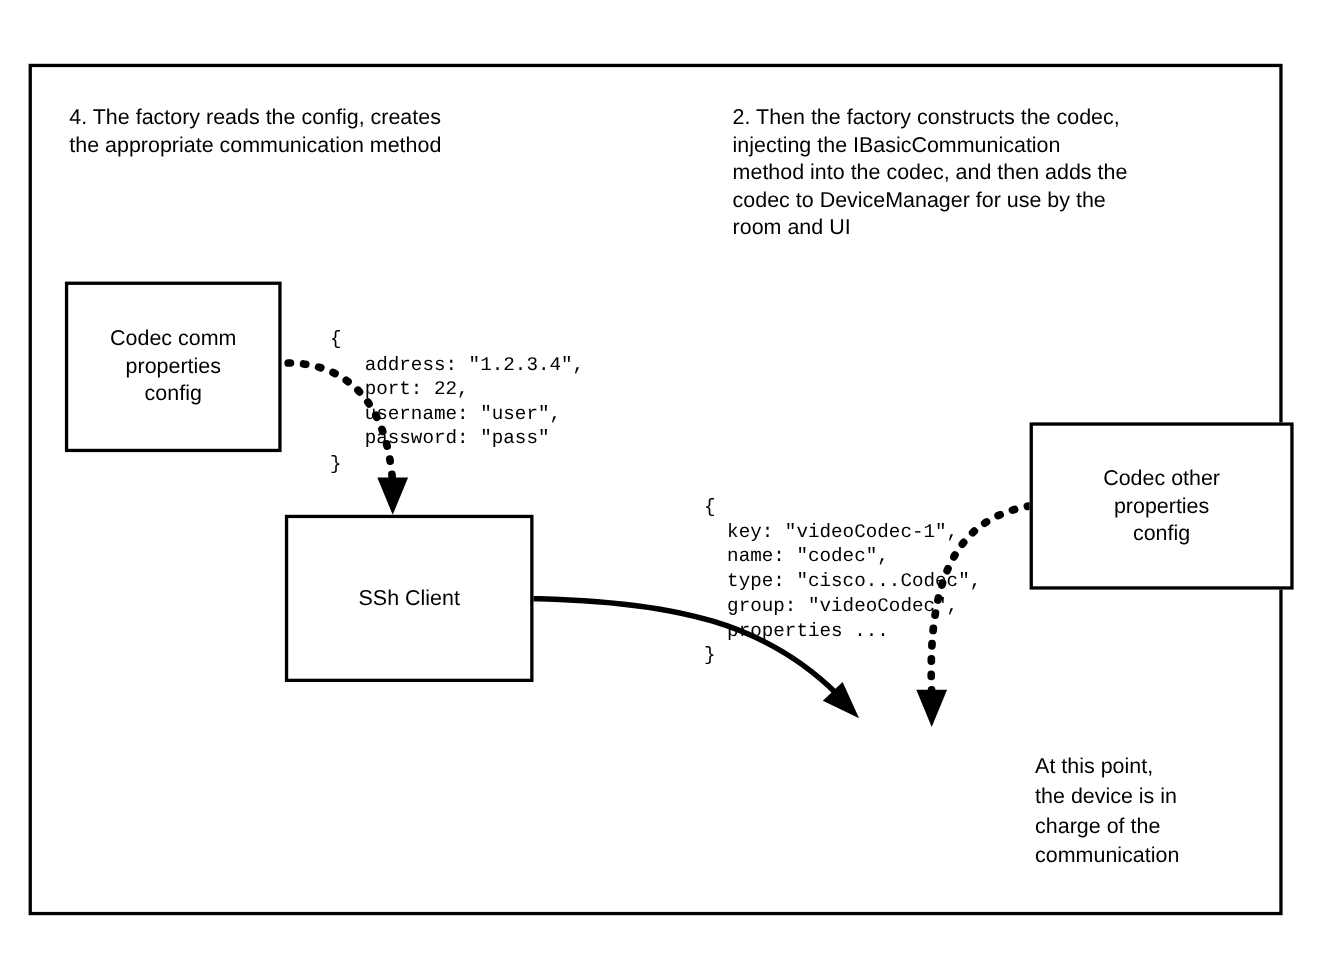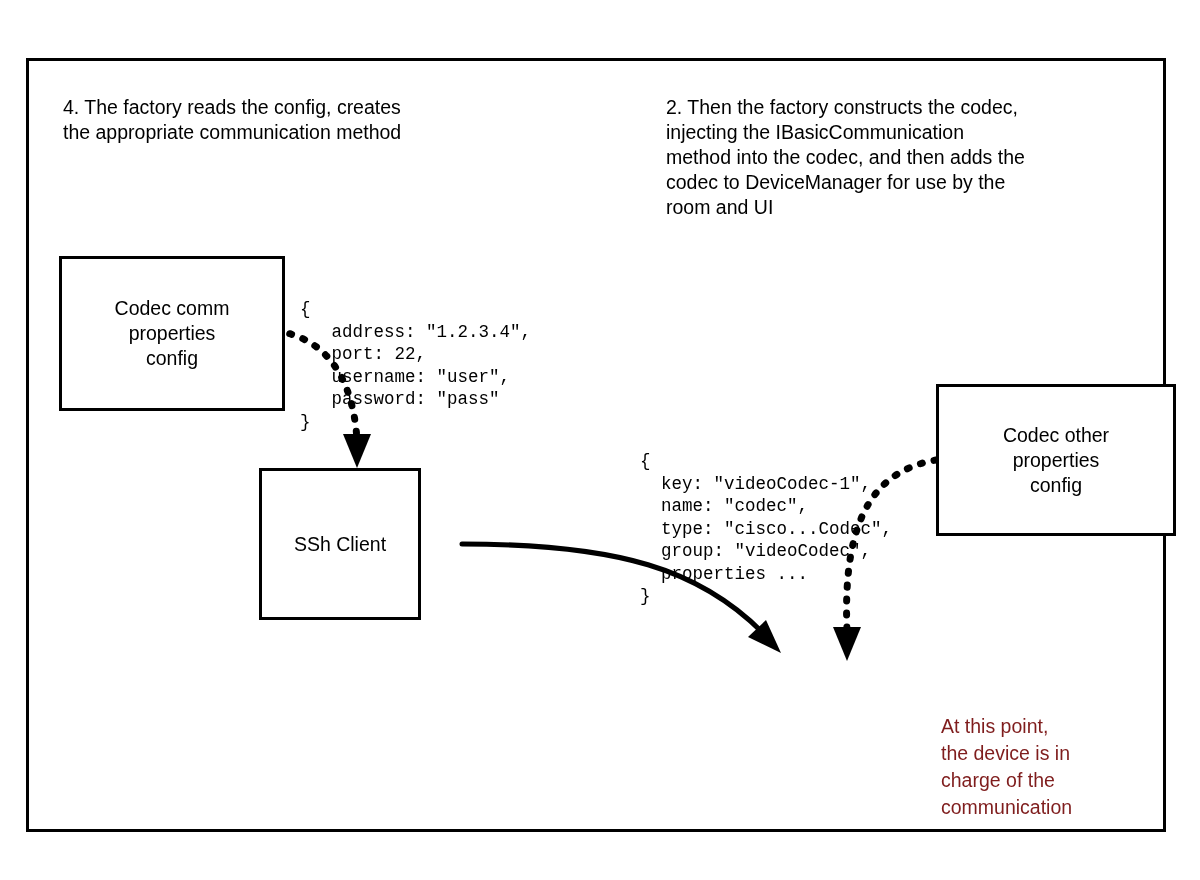--- a/index.html
+++ b/index.html
@@ -42,43 +42,42 @@
     background: #ffffff;
     display: flex;
     align-items: center;
     justify-content: center;
     text-align: center;
     font-size: 19.5px;
     line-height: 25px;
     color: #000000;
     white-space: pre-line;
   }
-  #box-comm-config { left: 59px;  top: 256px; width: 226px; height: 155px; }
-  #box-ssh-client  { left: 259px; top: 468px; width: 162px; height: 152px; }
+  #box-comm-config { left: 59px;  top: 256px; width: 197px; height: 155px; }
+  #box-ssh-client  { left: 259px; top: 468px; width: 226px; height: 152px; }
   #box-other-config{ left: 936px; top: 384px; width: 240px; height: 152px; }
   #box-cisco-codec { left: 710px; top: 661px; width: 202px; height: 153px; }
 
   .code {
     position: absolute;
     font-family: "Liberation Mono", monospace;
     font-size: 17.5px;
     line-height: 22.5px;
     color: #000000;
     white-space: pre;
   }
   #code-comm  { left: 300px; top: 298px; }
   #code-other { left: 640px; top: 450px; }
 
   .side-note {
     position: absolute;
     font-size: 19.5px;
     line-height: 27px;
-    color: #7f1d1d;
+    color: #000000;
     white-space: pre-line;
-    margin-top: 29px;
   }
   #note-3 { left: 941px; top: 684px; width: 200px; }
 
   svg.edges {
     position: absolute;
     left: 0;
     top: 0;
     width: 1200px;
     height: 880px;
     pointer-events: none;

